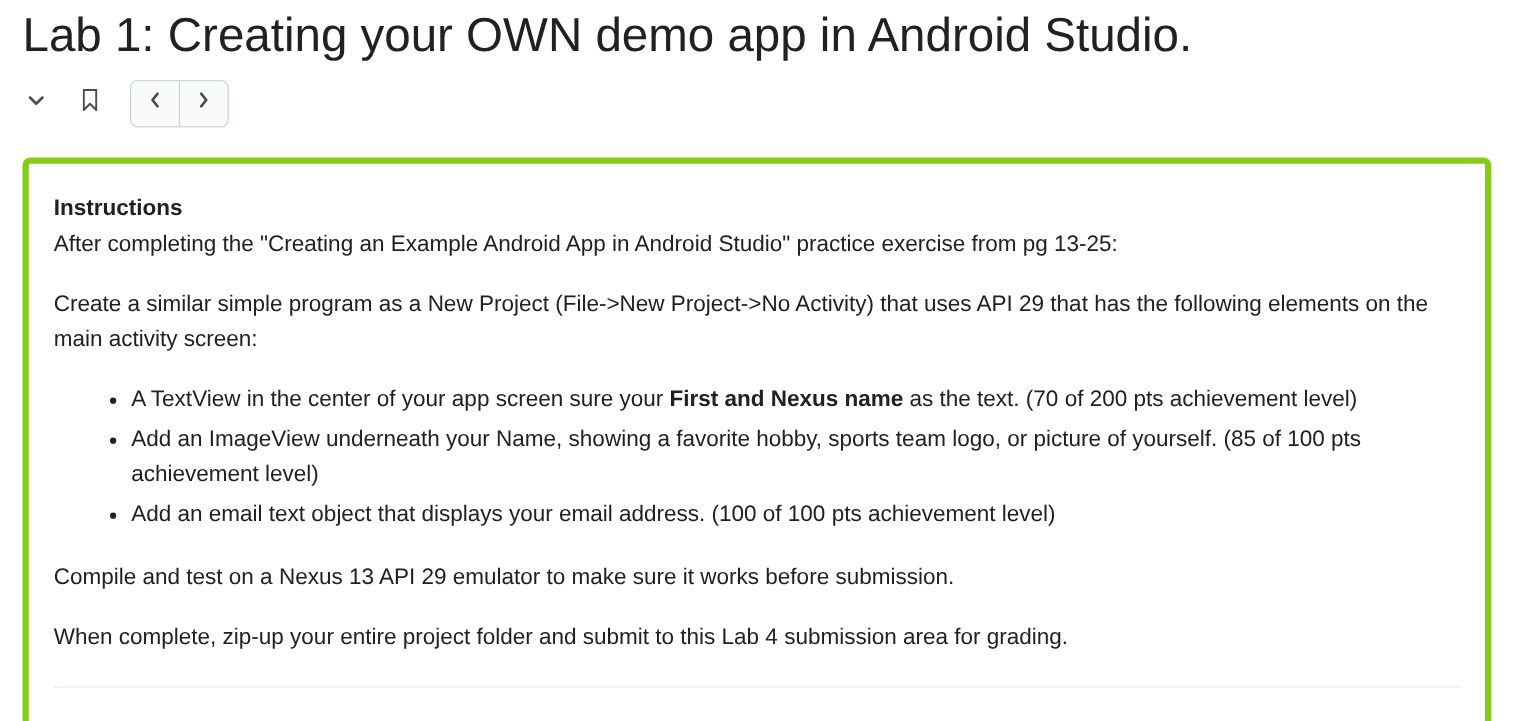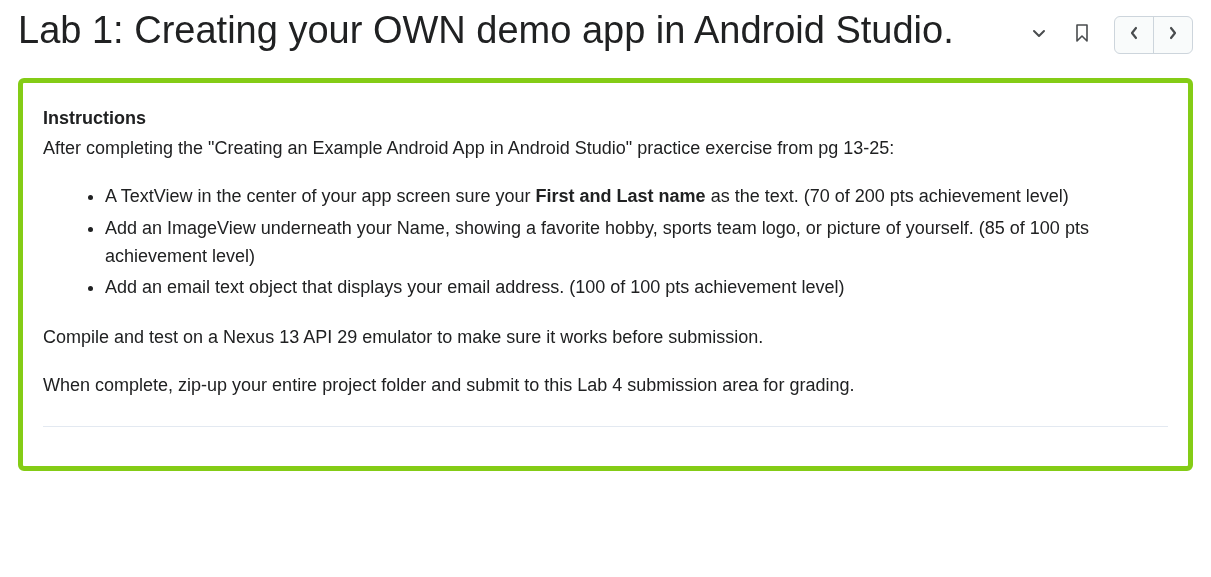--- a/index.html
+++ b/index.html
@@ -11,23 +11,24 @@
     color: #202122;
   }
 
   .page {
     box-sizing: border-box;
     padding: 0 18px 20px 18px;
   }
 
   .header-row {
     display: flex;
-    align-items: flex-end;
+    align-items: flex-start;
     justify-content: space-between;
     padding-top: 6px;
+    flex-direction: column;
   }
 
   .title-wrap {
     flex: 1;
     min-width: 0;
     padding-right: 20px;
   }
 
   h1.page-title {
     margin: 0;
@@ -161,24 +162,25 @@
               </svg>
           </span>
         </div>
       </div>
     </div>
   </div>
 
   <div class="card">
     <div class="instr-head">Instructions</div>
     <div class="para">After completing the "Creating an Example Android App in Android Studio" practice exercise from pg 13-25:</div>
+    <div class="para">Create a similar simple program as a New Project (File-&gt;New Project-&gt;No Activity) that uses API 29 that has the following elements on the main activity screen:</div>
 
     <ul class="req-list">
       <li>
-        <span>A TextView in the center of your app screen sure your </span><span class="bold">First and Last name</span><span> as the text.  (70 of 200 pts achievement level)</span>
+        <span>A TextView in the center of your app screen sure your </span><span class="bold">First and Nexus name</span><span> as the text.  (70 of 200 pts achievement level)</span>
       </li>
       <li>
         <span>Add an ImageView underneath your Name, showing a favorite hobby, sports team logo, or picture of yourself.  (85 of 100 pts achievement level)</span><span class="bold"></span><span></span>
       </li>
       <li>
         <span>Add an email text object that displays your email address. (100 of 100 pts achievement level)</span><span class="bold"></span><span></span>
       </li>
     </ul>
 
     <div class="para">Compile and test on a Nexus 13 API 29 emulator to make sure it works before submission.</div>

